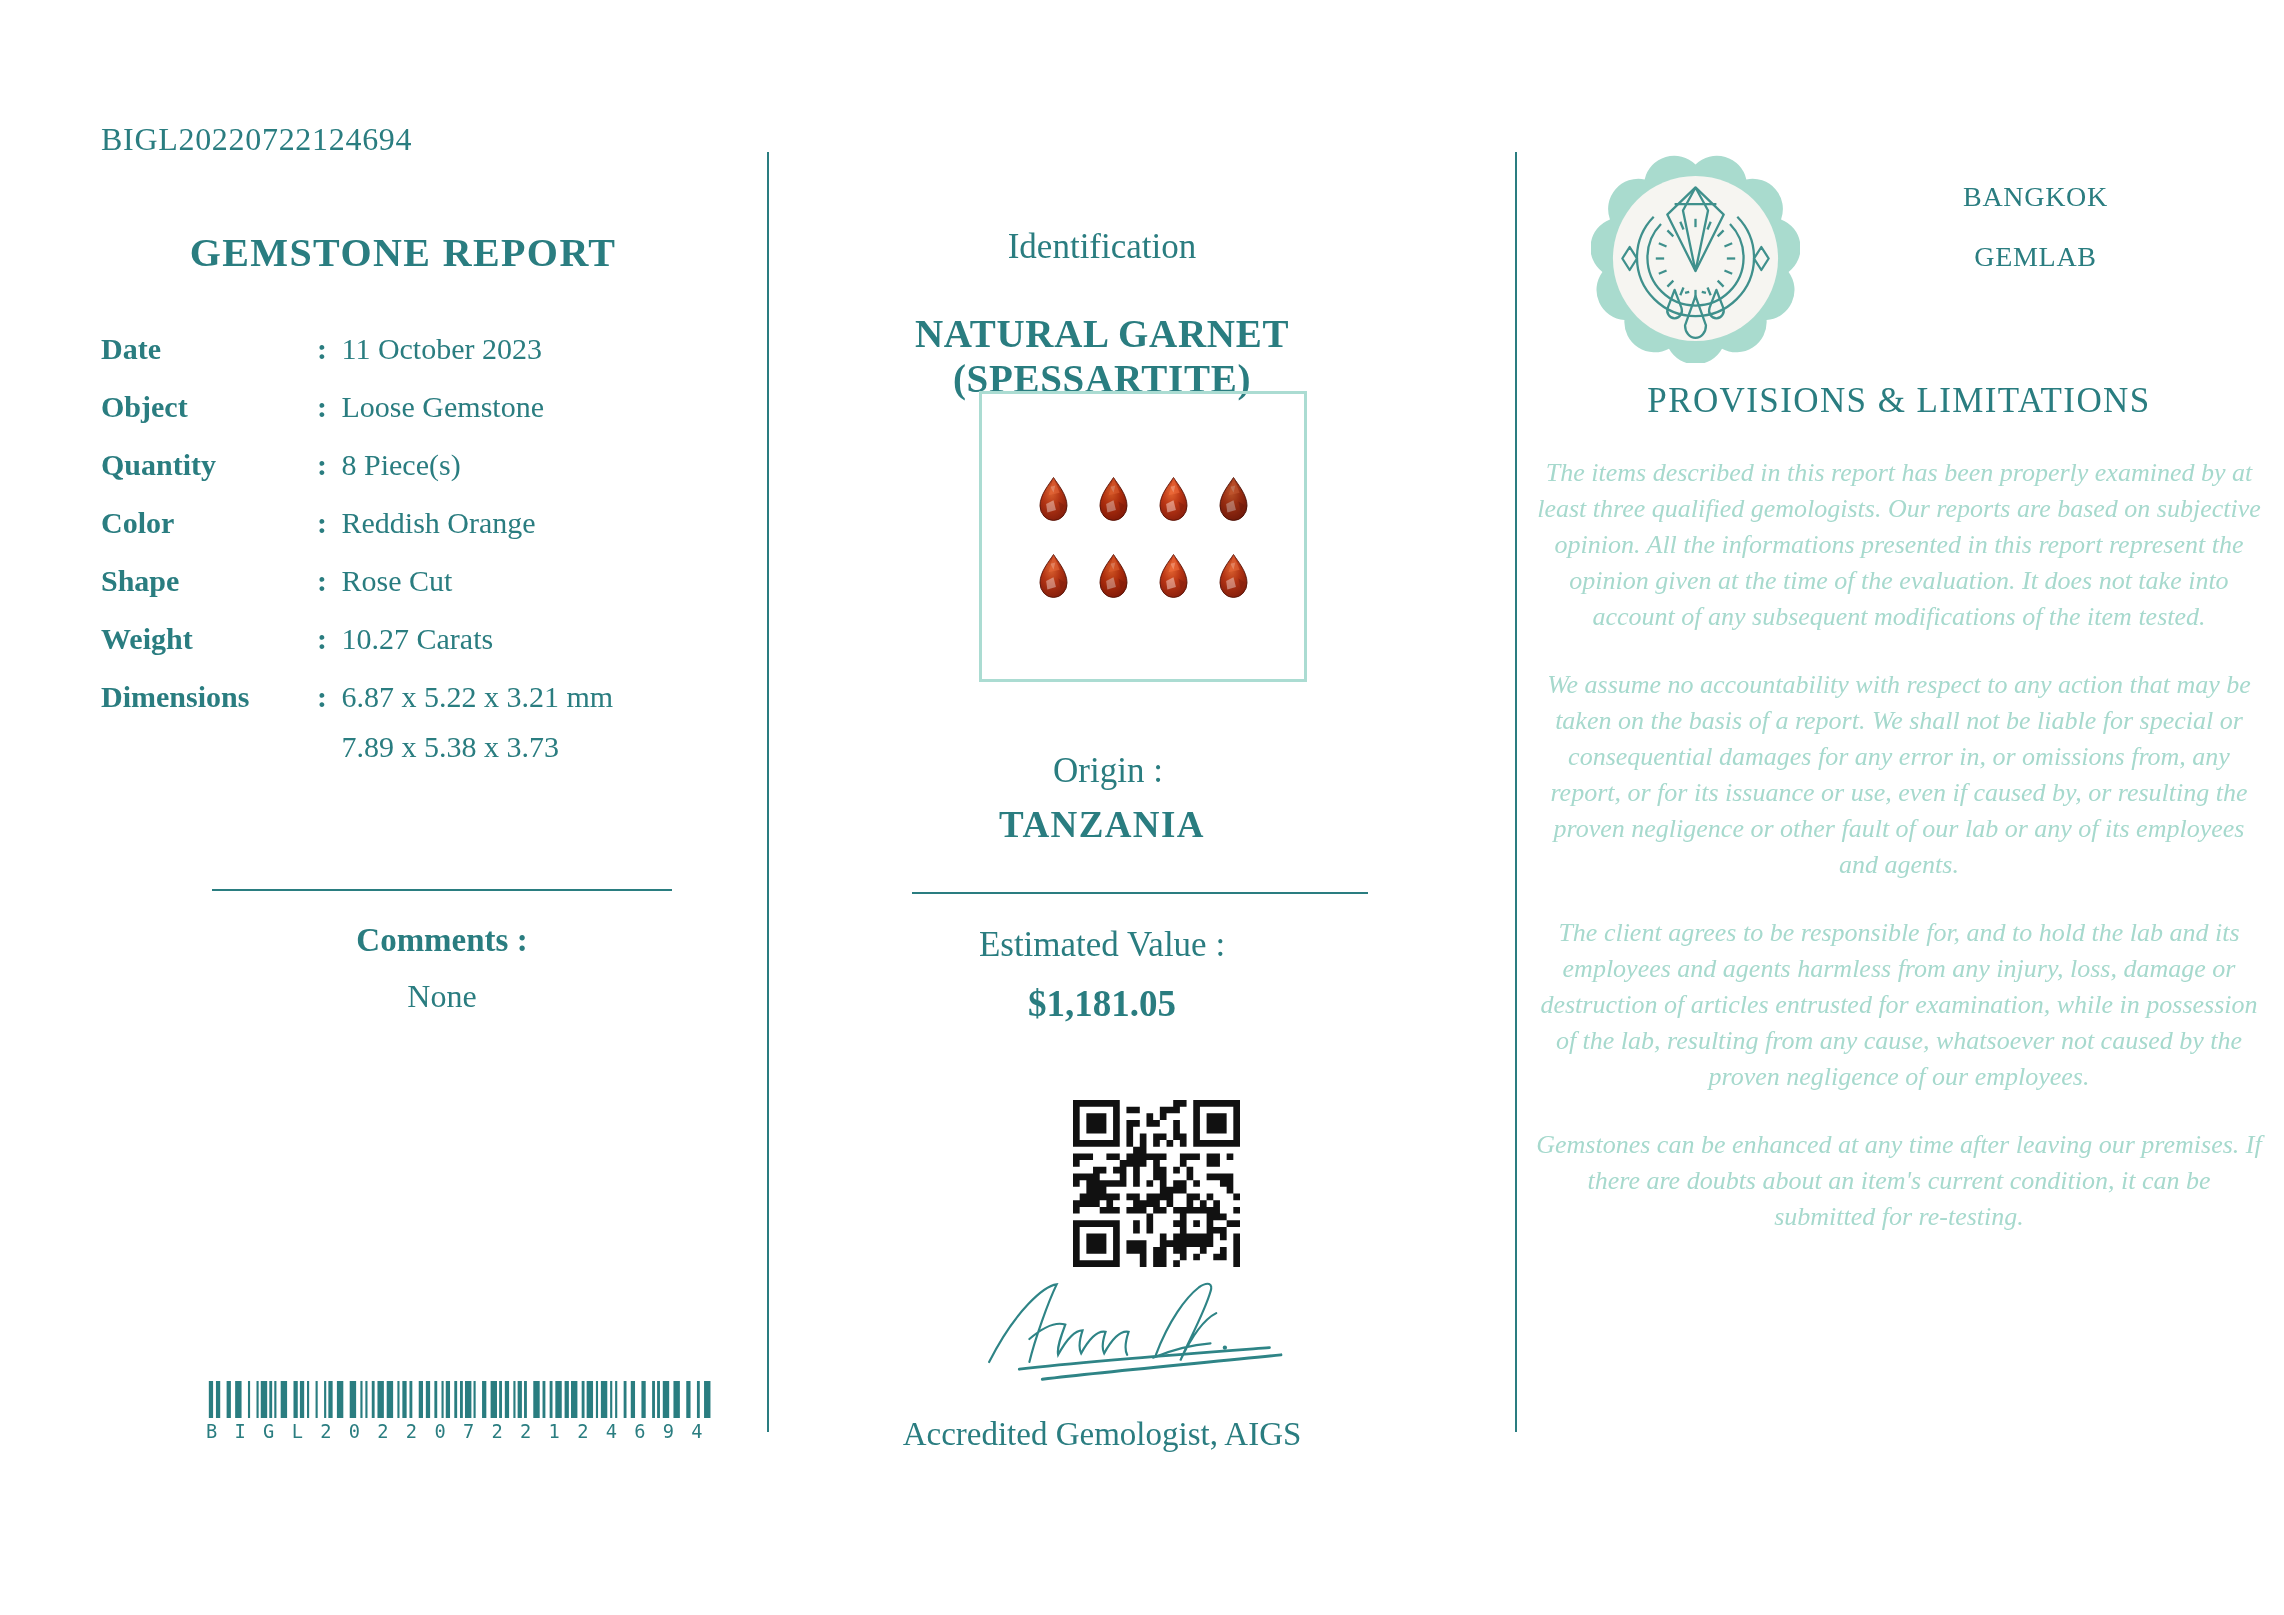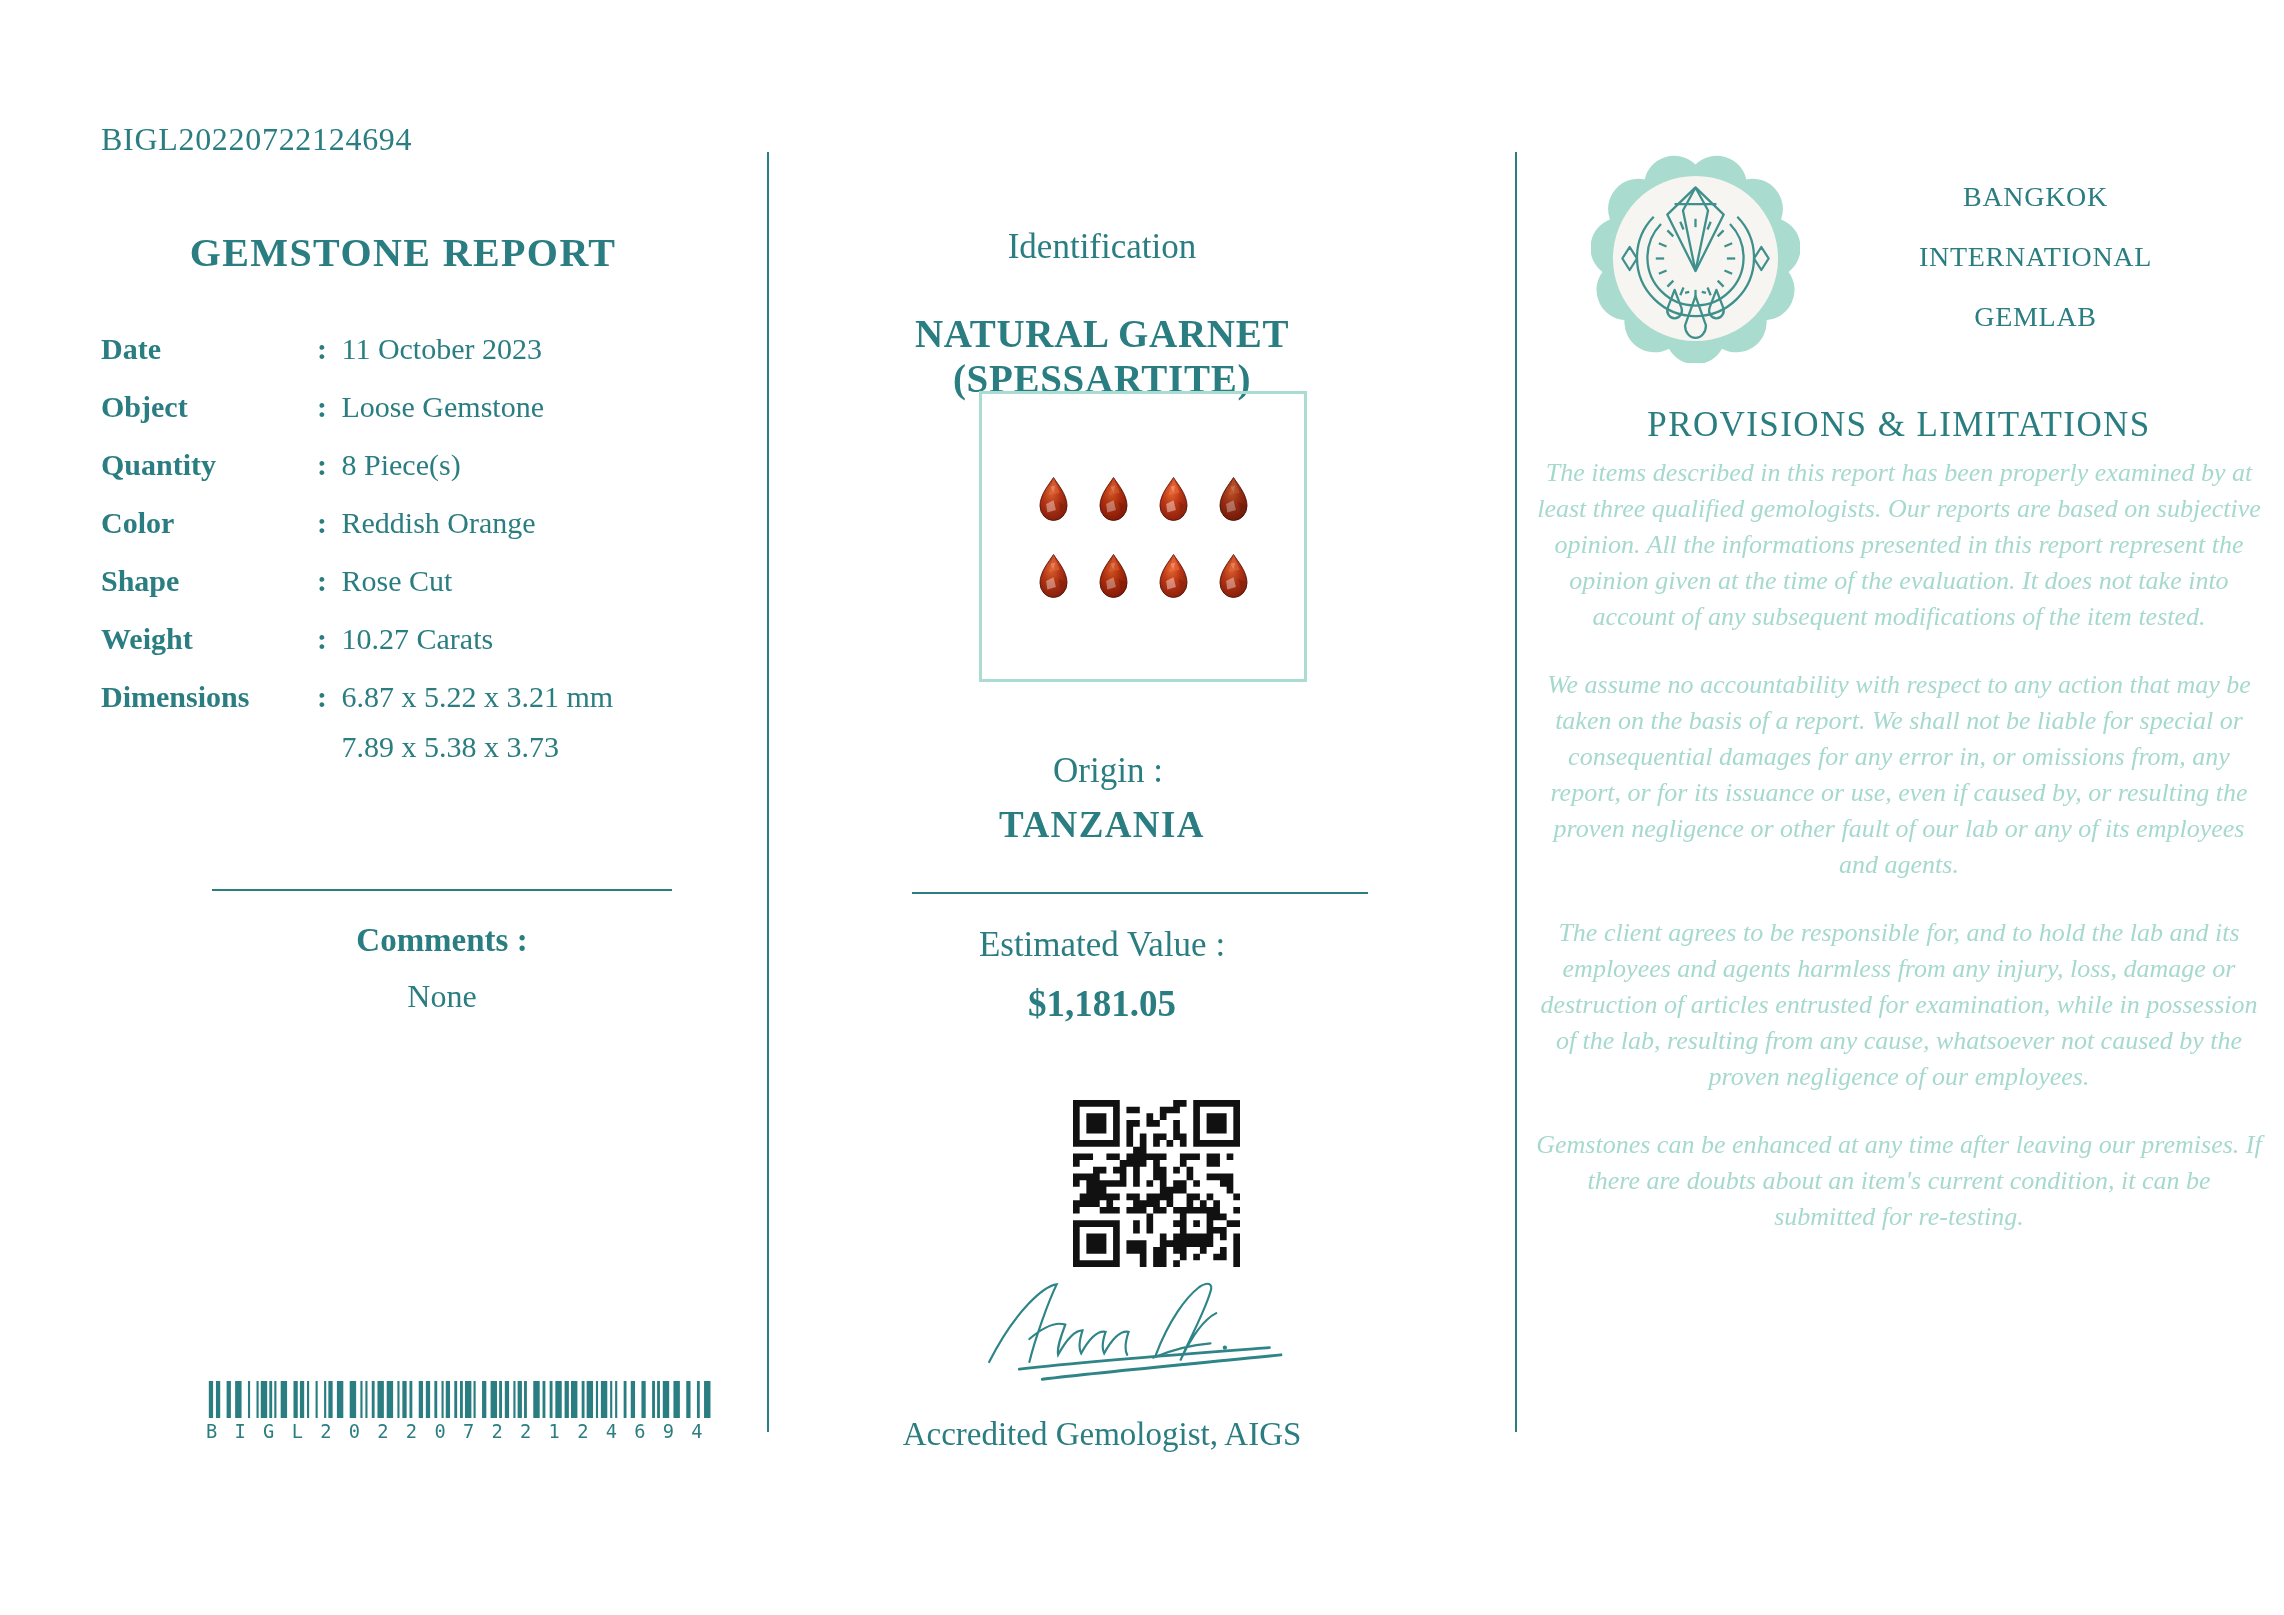--- a/index.html
+++ b/index.html
@@ -59,21 +59,21 @@
   .est-label{top:925px;font-size:35px;}
   .est-value{top:982px;font-size:37px;font-weight:bold;}
   #qr-svg{left:1073px;top:1100px;width:167px;height:167px;}
   #signature-svg{left:969px;top:1270px;width:345px;height:115px;}
   .accredited{top:1416px;font-size:33px;}
 
   
   #logo-svg{left:1591px;top:154px;width:209px;height:209px;}
   #lab-name{left:1827px;top:167px;width:417px;text-align:center;
     font-size:28px;line-height:60px;letter-spacing:0.7px;}
-  .provisions-title{left:1536px;top:405px;width:726px;text-align:center;
+  .provisions-title{left:1536px;top:381px;width:726px;text-align:center;
     font-size:35px;letter-spacing:1.4px;}
   #provisions{left:1536px;top:455px;width:726px;text-align:center;}
   #provisions p{font-style:italic;font-size:26px;line-height:36px;
     color:var(--mint);margin-bottom:32px;}
 </style>
 </head>
 <body>
 
 <div class="vdiv" style="left:767px"></div>
 <div class="vdiv" style="left:1515px"></div>
@@ -232,21 +232,20 @@
     <path d="M80 130 L86.5 147 A 7 7.5 0 1 1 73.5 147 Z"></path>
     <path d="M120 130 L126.5 147 A 7 7.5 0 1 1 113.5 147 Z"></path>
     <path d="M90 133 L94 132 M106 132 L110 133"></path>
     <path d="M30 100 L37 89 L44 100 L37 111 Z"></path>
     <path d="M156 100 L163 89 L170 100 L163 111 Z"></path>
   </g>
 </svg>
 
 <div class="abs" id="lab-name">
     <div>BANGKOK</div>
-    <div>INTERNATIONAL</div>
     <div>GEMLAB</div>
   </div>
 <div class="abs provisions-title">PROVISIONS &amp; LIMITATIONS</div>
 <div class="abs" id="provisions">
     <p>The items described in this report has been properly examined by at least three qualified gemologists. Our reports are based on subjective opinion. All the informations presented in this report represent the opinion given at the time of the evaluation. It does not take into account of any subsequent modifications of the item tested.</p>
     <p>We assume no accountability with respect to any action that may be taken on the basis of a report. We shall not be liable for special or consequential damages for any error in, or omissions from, any report, or for its issuance or use, even if caused by, or resulting the proven negligence or other fault of our lab or any of its employees and agents.</p>
     <p>The client agrees to be responsible for, and to hold the lab and its employees and agents harmless from any injury, loss, damage or destruction of articles entrusted for examination, while in possession of the lab, resulting from any cause, whatsoever not caused by the proven negligence of our employees.</p>
     <p>Gemstones can be enhanced at any time after leaving our premises. If there are doubts about an item's current condition, it can be submitted for re-testing.</p>
   </div>
 

